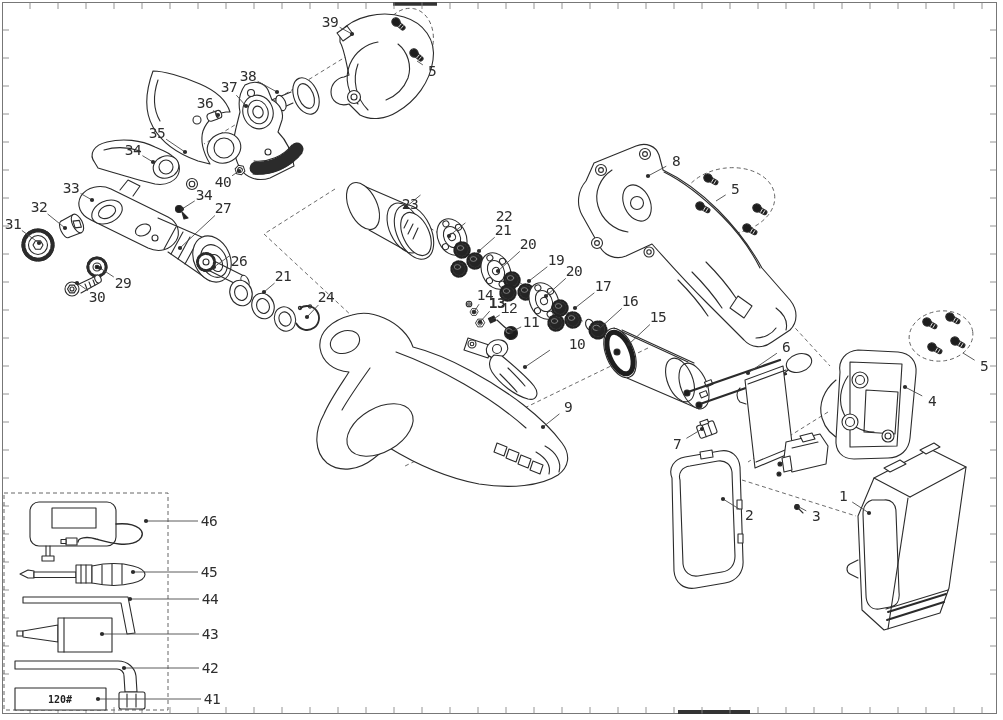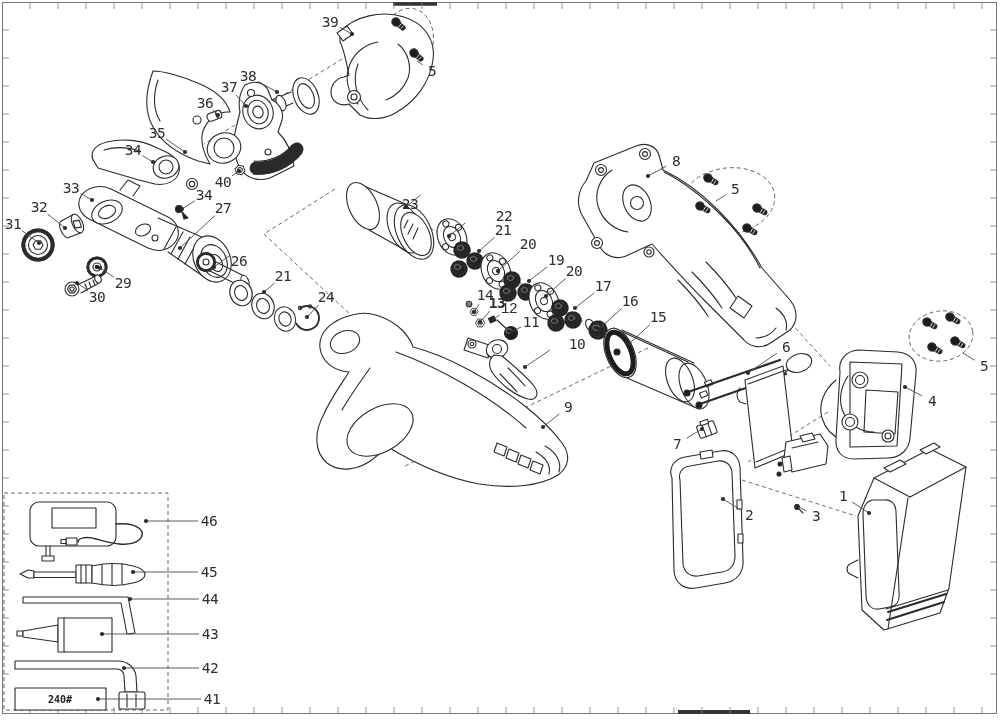--- a/index.html
+++ b/index.html
@@ -688,15 +688,15 @@
       <div class="plabel" style="left: 223px; top: 182px;">40</div>
       <div class="plabel" style="left: 212px; top: 699px;">41</div>
       <div class="plabel" style="left: 210px; top: 668px;">42</div>
       <div class="plabel" style="left: 210px; top: 634px;">43</div>
       <div class="plabel" style="left: 210px; top: 599px;">44</div>
       <div class="plabel" style="left: 209px; top: 572px;">45</div>
       <div class="plabel" style="left: 209px; top: 521px;">46</div>
     </div>
 
 
-<div id="stone-grit">240#</div>
+<div id="stone-grit">120#</div>
 
 </div>
 
 </body></html>

